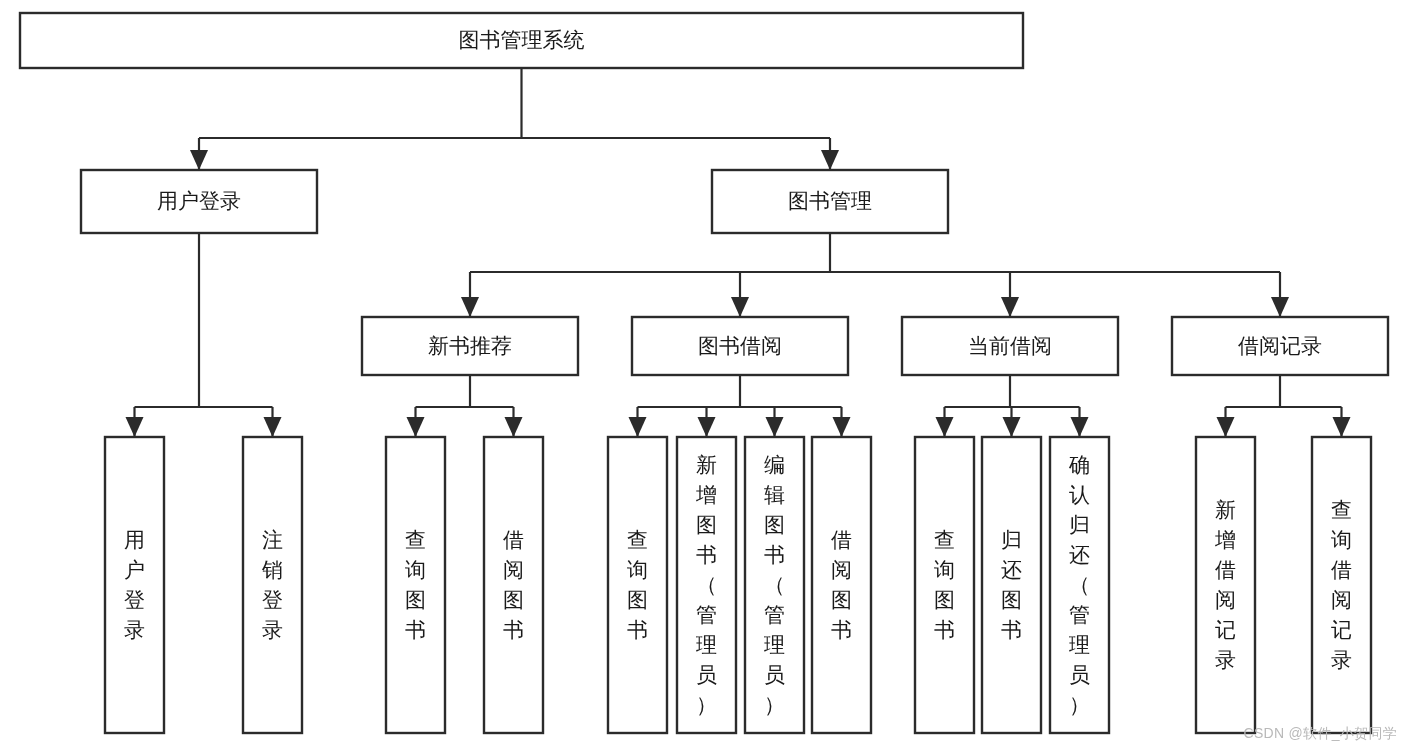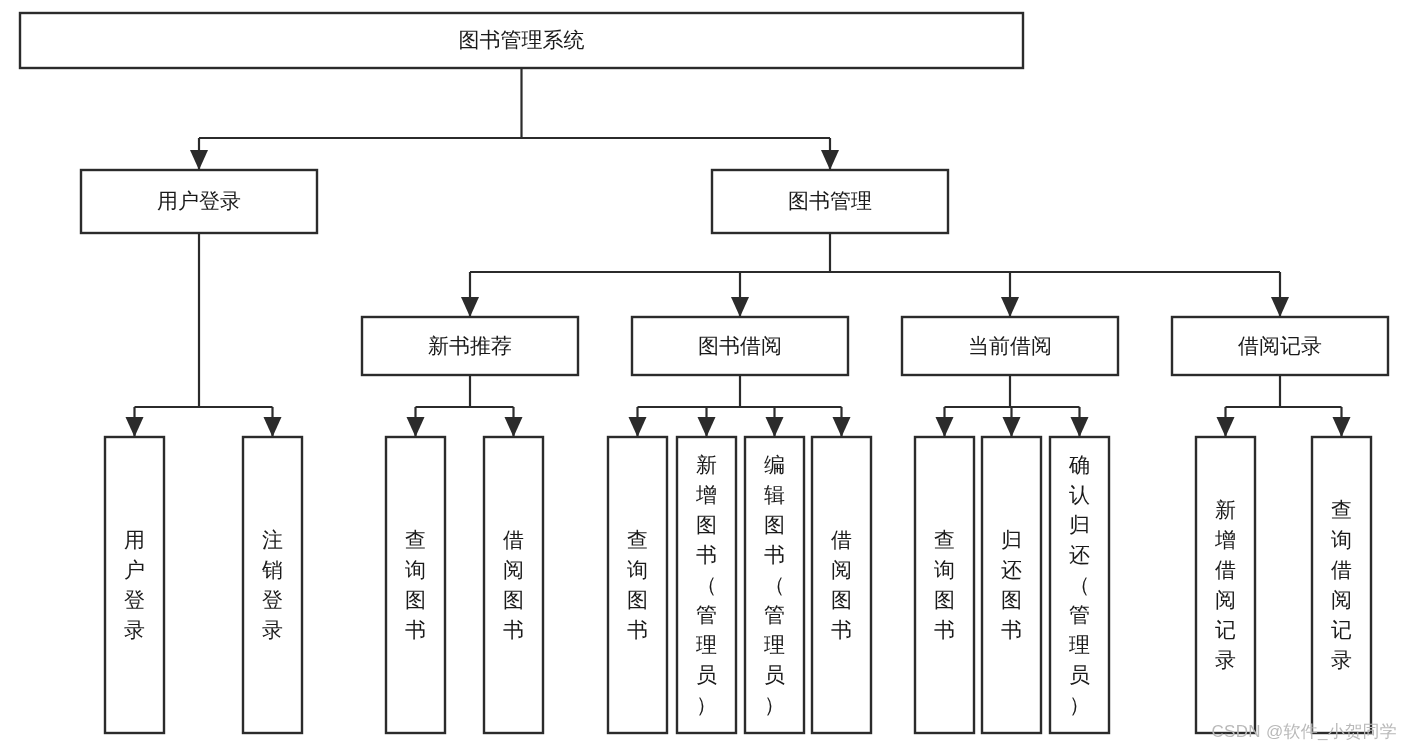--- a/index.html
+++ b/index.html
@@ -51,21 +51,21 @@
   }
   .arrow-head {
     fill: #2b2b2b;
     stroke: none;
   }
   .watermark {
     position: absolute;
     right: 8px;
     bottom: 4px;
     font-family: "Liberation Sans", "DejaVu Sans", sans-serif;
-    font-size: 17px;
+    font-size: 14px;
     color: #b9b9b9;
     letter-spacing: 0.3px;
     white-space: nowrap;
     pointer-events: none;
   }
 </style>
 </head>
 <body>
 
 <div id="diagram-root">

